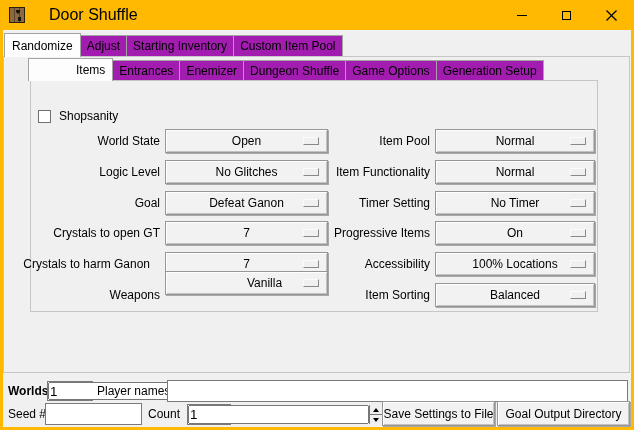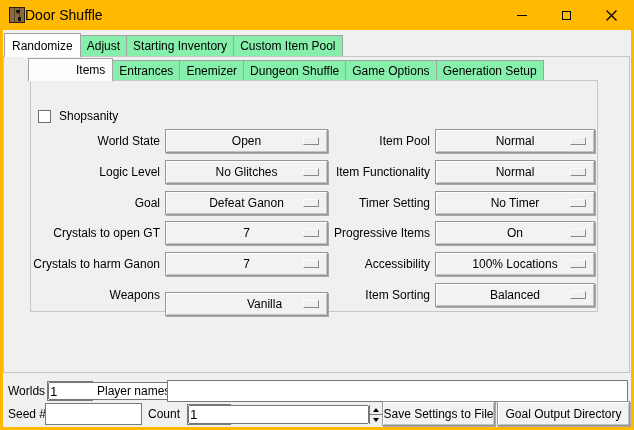--- a/index.html
+++ b/index.html
@@ -4,37 +4,37 @@
 <style>
   * { box-sizing: border-box; margin: 0; padding: 0; }
   html,body { background:#fff; }
   body { font-family: "Liberation Sans", sans-serif; font-size: 12px; color:#000; }
 
   .window { position:relative; width:634px; height:430px; background:#ffb900; overflow:hidden; }
 
   
   .titlebar { position:absolute; left:0; top:0; width:634px; height:30px; display:flex; align-items:center; }
   .app-icon { width:16px; height:16px; margin-left:9px; flex:0 0 auto; }
-  .window-title { margin-left:0; font-size:14px; white-space:nowrap; }
+  .window-title { margin-left:24px; font-size:16px; white-space:nowrap; }
   .win-controls { margin-left:auto; display:flex; height:30px; }
   .win-btn { width:45px; height:30px; display:flex; align-items:center; justify-content:center; cursor:default; }
   .glyph-min { width:10px; height:1px; background:#000; }
   .glyph-max { width:9px; height:9px; border:1px solid #000; background:transparent; }
 
   
   .content { position:absolute; left:3px; top:30px; width:628px; height:397px; background:#f0f0f0; overflow:hidden; }
 
   .page1 { position:absolute; left:0; top:26px; width:627px; height:317px; border:1px solid #c6c6c6; background:#f0f0f0; }
   .page2 { position:absolute; left:27px; top:50px; width:568px; height:232px; border:1px solid #c6c6c6; background:#f0f0f0; }
 
   
   .tabs { position:absolute; display:flex; align-items:flex-end; z-index:3; }
   .tabs1 { left:1px; top:3px; height:24px; }
   .tabs2 { left:25px; top:28px; height:23px; }
-  .tab { height:21px; margin-bottom:1px; margin-right:-1px; padding:0 6px; background:#86efac;
+  .tab { height:21px; margin-bottom:1px; margin-right:-1px; padding:0 6px; background:#a21caf;
          border:1px solid #a3a3a3; border-bottom:none; display:flex; align-items:center;
          white-space:nowrap; cursor:default; }
   .tabs2 .tab { height:20px; }
   .tab.selected { background:#fdfdfd; margin-bottom:0; position:relative; z-index:4; padding:0 7px; }
   .tabs1 .tab.selected { height:24px; }
   .tabs2 .tab.selected { height:23px;padding-left:47px; }
 
   
   .check-row { position:absolute; left:35px; height:14px; display:flex; align-items:center; }
   .checkbox { width:13px; height:13px; background:#fff; border:1px solid #707070; flex:0 0 auto; }
@@ -157,27 +157,27 @@
     <div class="opt-label" style="left:27px;top:161px;width:130px;">Goal</div>
     <div class="opt-btn" style="left:162px;top:161px;width:163px;">
       <span class="opt-value">Defeat Ganon</span>
       <span class="opt-indicator"></span>
     </div>
     <div class="opt-label" style="left:27px;top:191px;width:130px;">Crystals to open GT</div>
     <div class="opt-btn" style="left:162px;top:191px;width:163px;">
       <span class="opt-value">7</span>
       <span class="opt-indicator"></span>
     </div>
-    <div class="opt-label" style="left:27px;top:222px;width:130px;">Crystals to harm Ganon</div>
+    <div class="opt-label" style="left:17px;top:222px;width:130px;">Crystals to harm Ganon</div>
     <div class="opt-btn" style="left:162px;top:222px;width:163px;">
       <span class="opt-value">7</span>
       <span class="opt-indicator"></span>
     </div>
     <div class="opt-label" style="left:27px;top:253px;width:130px;">Weapons</div>
-    <div class="opt-btn" style="left:162px;top:262px;width:163px;padding-left:36px;">
+    <div class="opt-btn" style="left:162px;top:241px;width:163px;padding-left:36px;">
       <span class="opt-value">Vanilla</span>
       <span class="opt-indicator"></span>
     </div>
 
     <div class="opt-label" style="left:267px;top:99px;width:160px;">Item Pool</div>
     <div class="opt-btn" style="left:432px;top:99px;width:160px;">
       <span class="opt-value">Normal</span>
       <span class="opt-indicator"></span>
     </div>
     <div class="opt-label" style="left:267px;top:130px;width:160px;">Item Functionality</div>
@@ -199,21 +199,21 @@
     <div class="opt-btn" style="left:432px;top:222px;width:160px;">
       <span class="opt-value">100% Locations</span>
       <span class="opt-indicator"></span>
     </div>
     <div class="opt-label" style="left:267px;top:253px;width:160px;">Item Sorting</div>
     <div class="opt-btn" style="left:432px;top:253px;width:160px;">
       <span class="opt-value">Balanced</span>
       <span class="opt-indicator"></span>
     </div>
 
-    <div class="b-label" style="left:5px;top:350px;">Worlds</div>
+    <div class="b-label" style="left:5px;top:350px;font-weight:bold;">Worlds</div>
     <div class="spinbox" style="left:44px;top:351px;width:46px;height:20px;">
       <input type="text" value="1" style="">
       <div class="spin-btns">
         <div class="spin-btn up">
             <div class="tri-up"></div>
           </div>
         <div class="spin-btn down">
             <div class="tri-down"></div>
           </div>
       </div>

